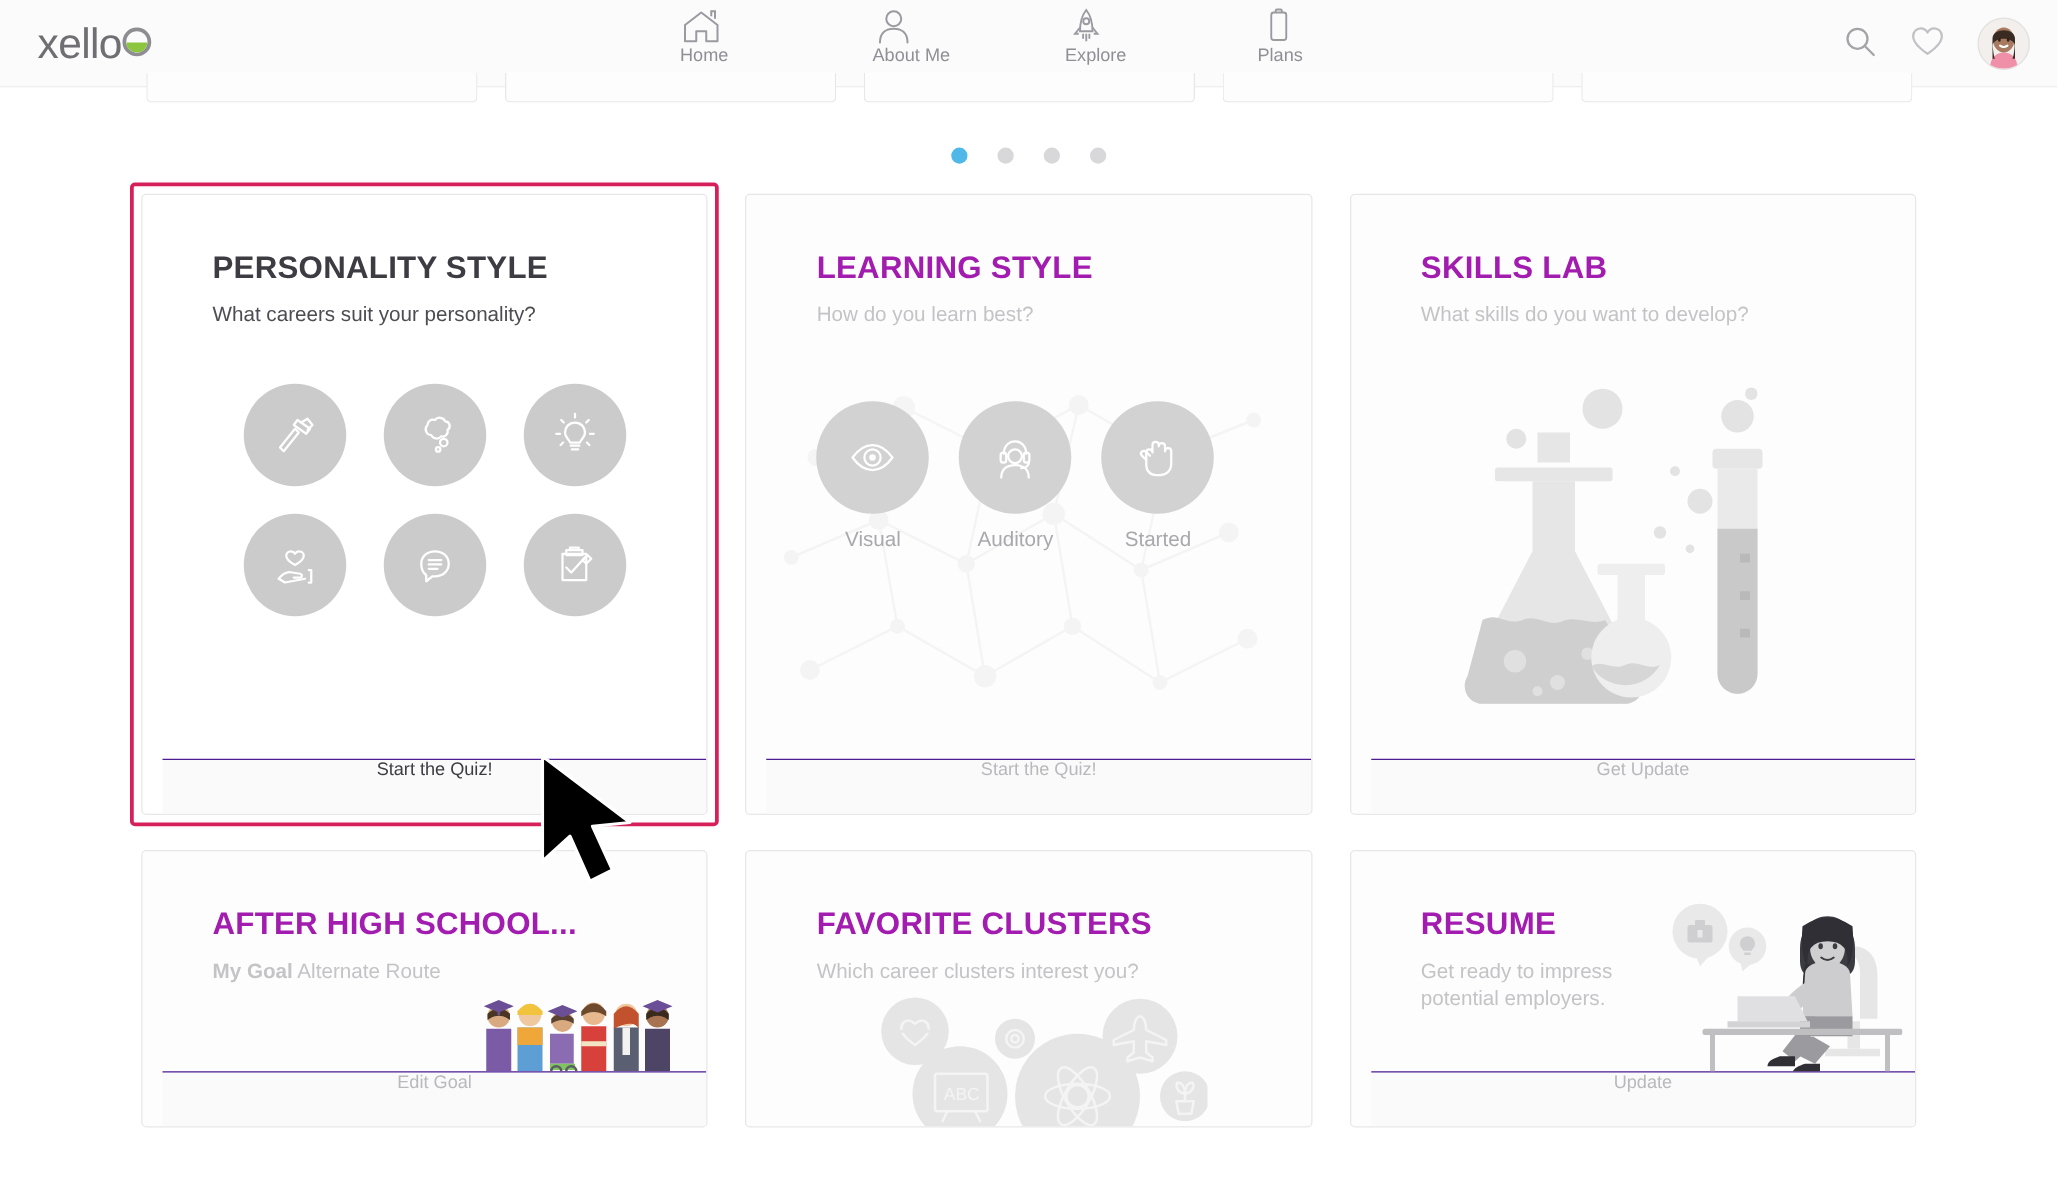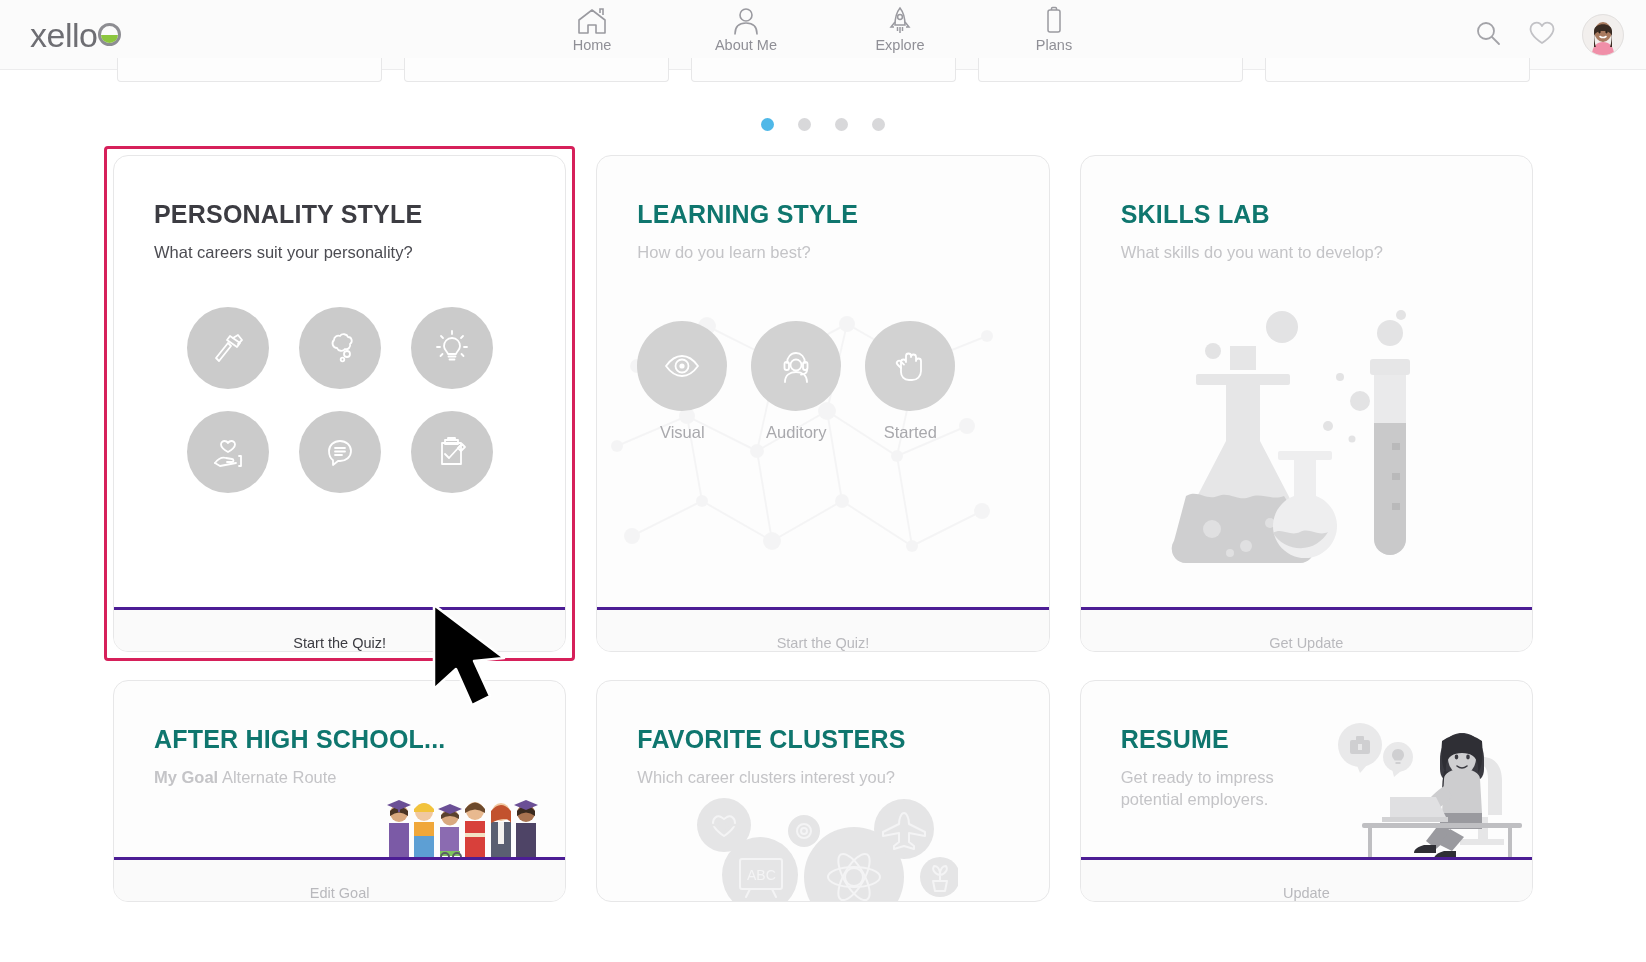--- a/index.html
+++ b/index.html
@@ -35,21 +35,21 @@
     content: ""; position: absolute; left: 0; right: 0; top: 50%; bottom: 0;
     background: #8cc63e;
   }
 
   .navitems {
     position: absolute; left: 50%; transform: translateX(-50%);
     display: flex; gap: 58px; align-items: flex-start; top: 6px;
   }
   .navitem {
     width: 96px; display: flex; flex-direction: column;
-    align-items: center; gap: 1px; cursor: pointer;
+    gap: 1px; cursor: pointer;
     position: relative; padding-bottom: 10px;
   }
   .navitem svg { display: block; }
   .navitem .nlabel { font-size: 14.5px; color: #8f8f96; }
   .navitem.active .nlabel { color: #8f8f96; }
   .navitem.active::after {
     content: ""; position: absolute; bottom: 0; left: 50%;
     transform: translateX(-50%);
     width: 48px; height: 4px; background: #b07fd0; border-radius: 2px;
   }
@@ -97,42 +97,43 @@
   .cardwrap.selected { }
   .cardwrap.selected .hl {
     position: absolute; left: -9px; top: -9px; right: -9px; bottom: -9px;
     border: 3px solid #d6205a; border-radius: 4px; pointer-events: none;
   }
 
   .card {
     position: relative;
     background: #fdfdfd;
     border: 1px solid #e7e7e8;
-    border-radius: 15px;
+    border-radius: 4px;
     display: flex; flex-direction: column;
     overflow: hidden;
+    padding-left: 16px;
   }
   .card.tall { height: 497px; }
   .card.short { height: 222px; }
   .card.active { background: #ffffff; }
 
   .card-body { position: relative; flex: 1; padding: 44px 40px 0 40px; overflow: hidden; }
   .card-title {
     font-size: 25px; font-weight: bold; letter-spacing: .2px;
-    color: #0f766e; margin-bottom: 12px;
+    color: #a21caf; margin-bottom: 12px;
   }
   .card.active .card-title { color: #3c3c42; }
   .card-sub { font-size: 16.5px; color: #c4c4c7; line-height: 1.35; }
   .card.active .card-sub { color: #4c4c52; }
   .card-sub b { font-weight: bold; }
 
   .card-footer {
-    height: 44px; border-top: 3px solid #4c1d95;
+    height: 44px; border-top: 1px solid #4c1d95;
     background: #fafafa;
-    display: flex; align-items: flex-end; justify-content: center;
+    display: flex; align-items: flex-start; justify-content: center;
     cursor: pointer;
   }
   .card.active .card-footer { background: #fafafa; }
   .card-footer span { font-size: 14.5px; color: #b9b9bd; }
   .card.active .card-footer span { color: #3c3c42; }
 
   
   .picon-grid {
     margin-top: 44px;
     display: grid; grid-template-columns: repeat(3, 112px);

